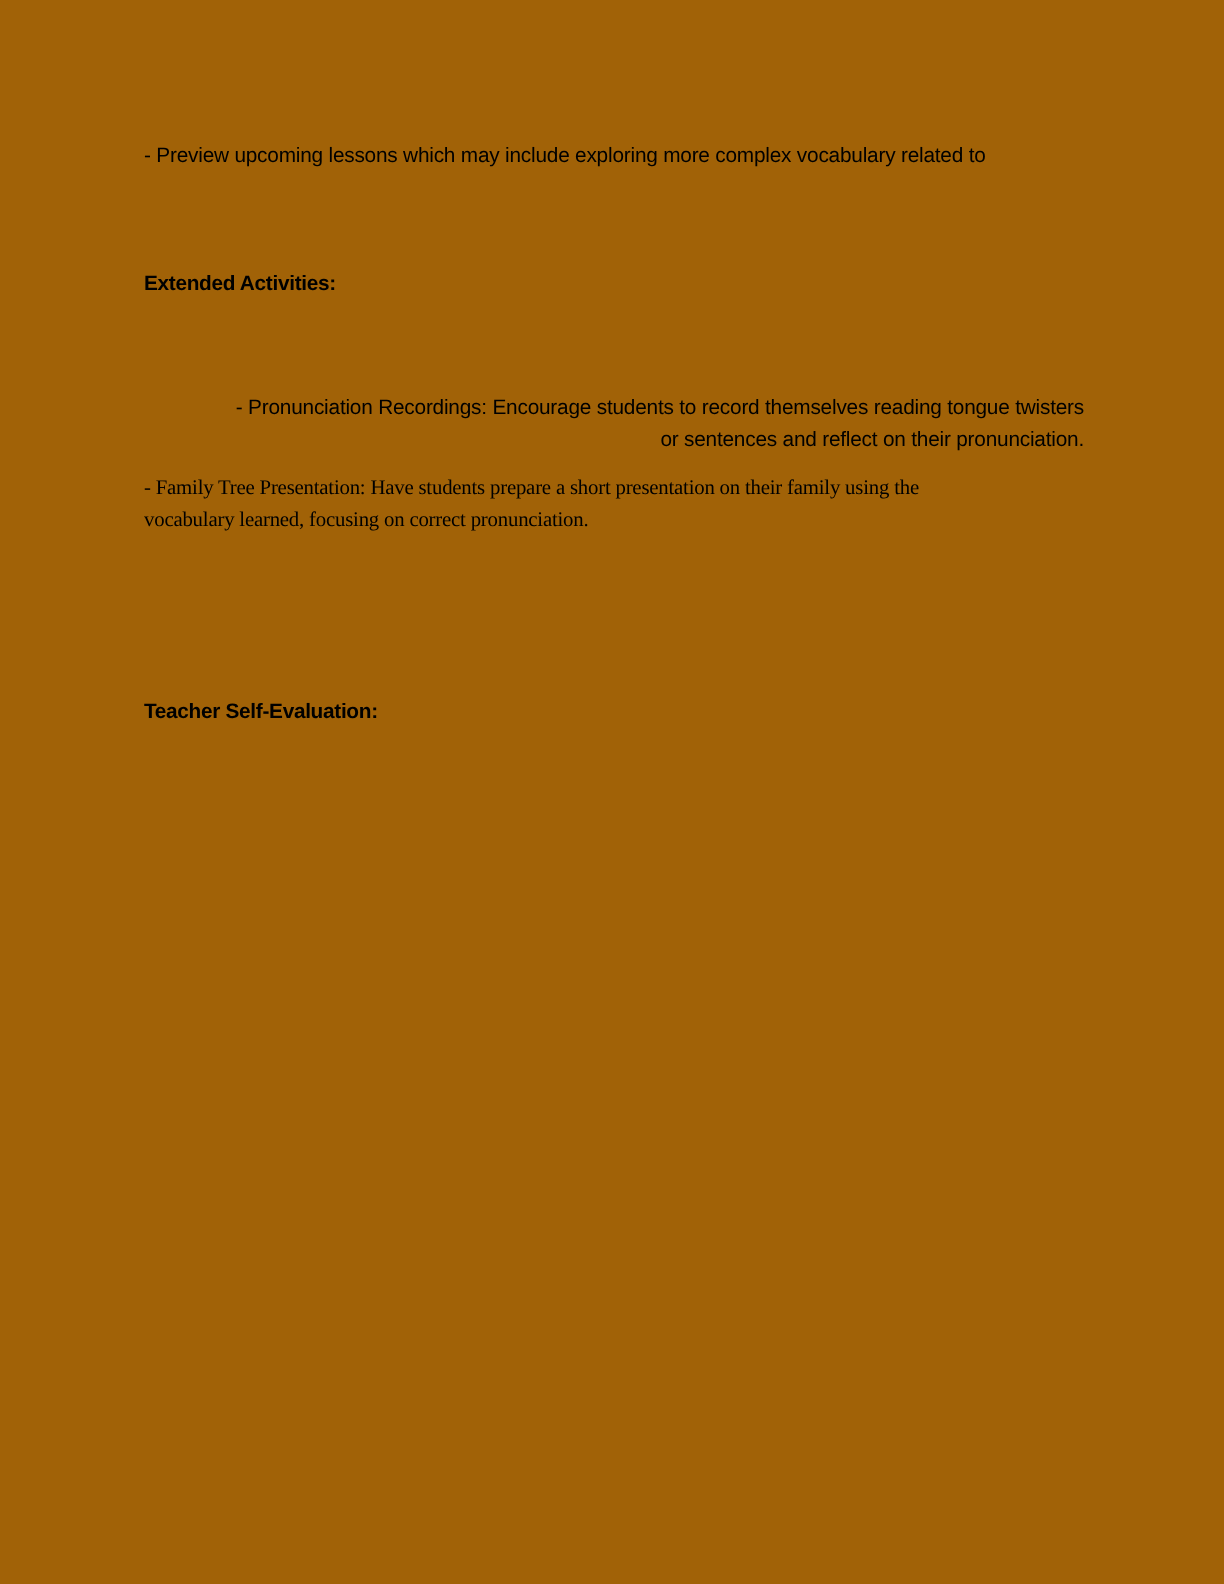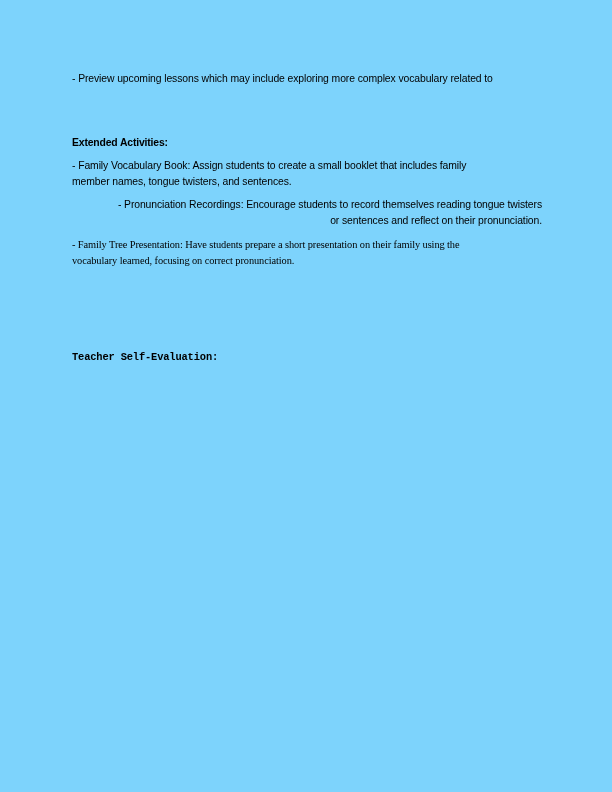--- a/index.html
+++ b/index.html
@@ -13,21 +13,21 @@
       position: relative;
       overflow: hidden;
       font-family: "Liberation Sans", sans-serif;
       color: #000000;
     }
     .page {
       position: absolute;
       left: 0; top: 0;
       width: 612px;
       height: 792px;
-      background: #7dd3fc;
+      background: #a16207;
     }
     .block {
       position: absolute;
       left: 72px;
       width: 470px;
       font-size: 10.4px;
       line-height: 15.6px;
       letter-spacing: -0.1px;
     }
     .heading {
@@ -44,30 +44,26 @@
 <body>
 
 <div class="page">
 
   <div class="block para" style="top:71px;">
     <p>- Preview upcoming lessons which may include exploring more complex vocabulary related to</p>
   </div>
 
   <div class="heading" style="top:136px;text-align:right;">Extended Activities:</div>
 
-  <div class="block para" style="top:158px;">
-    <p>- Family Vocabulary Book: Assign students to create a small booklet that includes family</p>
-    <p>member names, tongue twisters, and sentences.</p>
-  </div>
 
   <div class="block para" style="top:197px;text-align:right;">
     <p>- Pronunciation Recordings: Encourage students to record themselves reading tongue twisters</p>
     <p>or sentences and reflect on their pronunciation.</p>
   </div>
 
   <div class="block para" style="top:237px;font-family:Liberation Serif, serif;">
     <p>- Family Tree Presentation: Have students prepare a short presentation on their family using the</p>
     <p>vocabulary learned, focusing on correct pronunciation.</p>
   </div>
 
-  <div class="heading" style="top:350px;font-family:Liberation Mono, monospace;">Teacher Self-Evaluation:</div>
+  <div class="heading" style="top:350px;">Teacher Self-Evaluation:</div>
 
 </div>
 
 </body></html>

